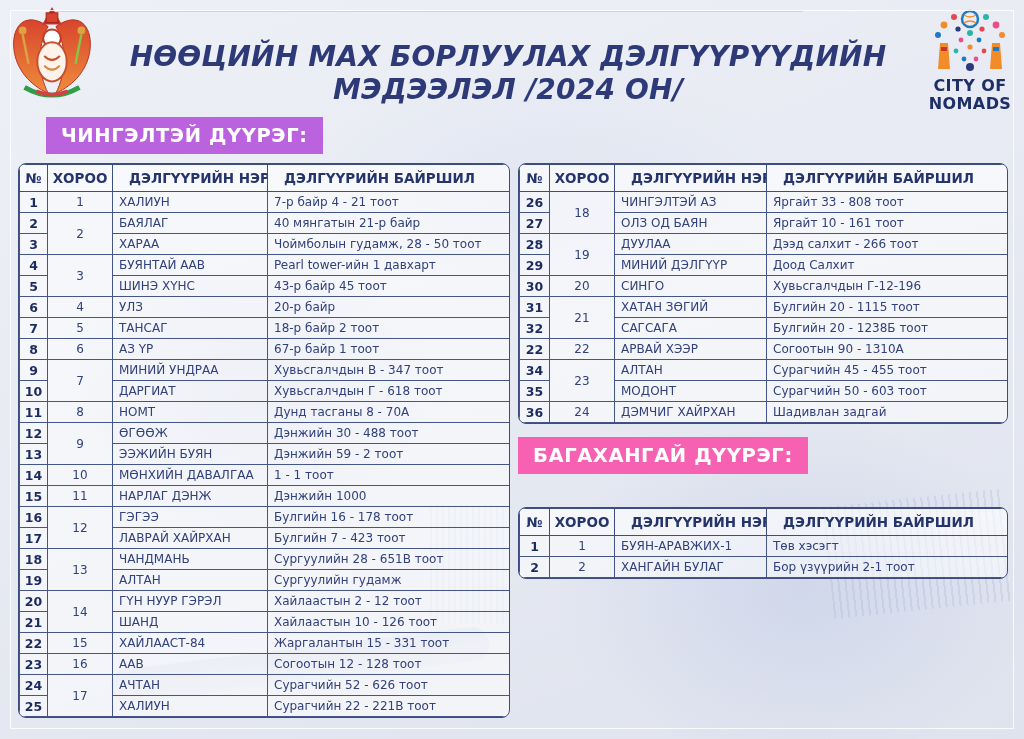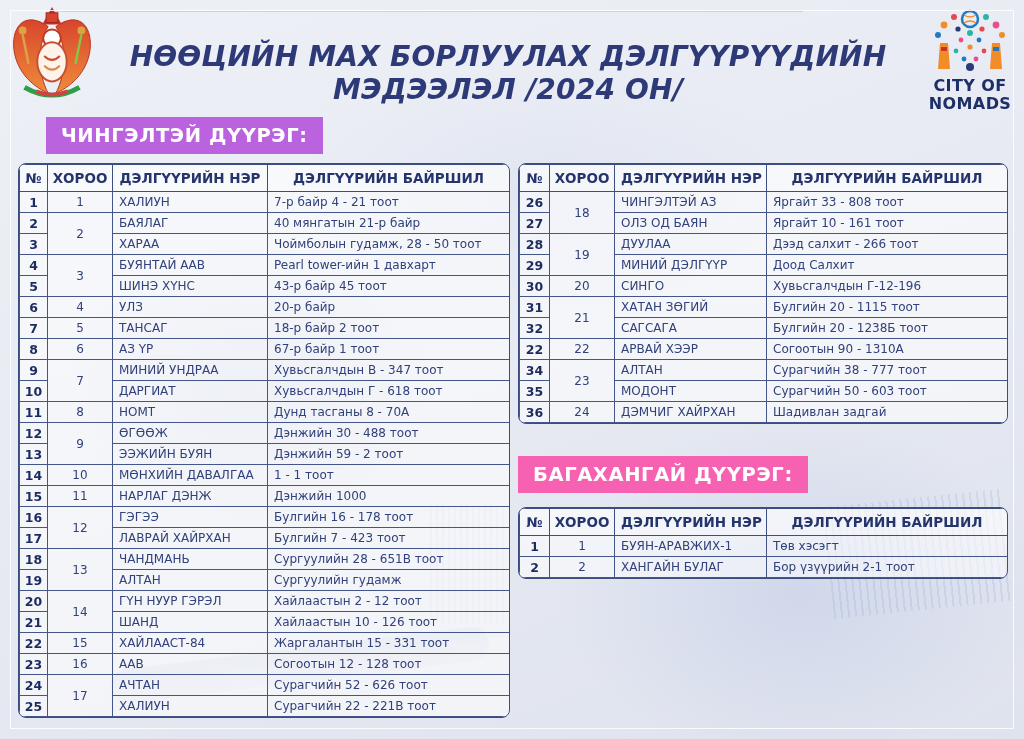--- a/index.html
+++ b/index.html
@@ -23,31 +23,31 @@
   #frame{position:absolute;left:10px;top:10px;right:10px;bottom:10px;
          border:1.5px solid rgba(255,255,255,.85);pointer-events:none;}
   #topline{position:absolute;left:55px;top:11px;width:748px;height:1px;background:#ccd1de;}
 
   .title{position:absolute;left:108px;right:116px;top:40px;text-align:center;
          font-size:28px;font-weight:bold;font-style:italic;color:#2d3a77;letter-spacing:.2px;}
 
   .badge{position:absolute;color:#ffffff;font-weight:bold;font-size:19.5px;
          letter-spacing:.6px;padding:7px 15px;white-space:nowrap;}
   #badge-chingeltei{left:46px;top:117px;}
-  #badge-baga{left:518px;top:456px;}
+  #badge-baga{left:518px;top:437px;}
 
   .tablebox{position:absolute;border:1.5px solid #3c4d80;border-radius:8px;overflow:hidden;
             background:rgba(255,255,255,.30);}
   #tbl-left{left:18px;top:163px;width:490px;}
   #tbl-right{left:518px;top:163px;width:488px;}
   #tbl-baga{left:518px;top:507px;width:488px;}
 
   .data-table{border-collapse:collapse;table-layout:fixed;width:100%;}
   .data-table th{border:1px solid #3c4d80;font-size:13.5px;font-weight:bold;color:#25356c;
-                 height:26px;padding:0 6px;text-align:center;background:rgba(255,255,255,.5);
+                 height:26px;padding:0 16px;text-align:left;background:rgba(255,255,255,.5);
                  white-space:nowrap;overflow:hidden;}
   .data-table th.h0,.data-table th.h1{text-align:center;padding:0 1px;}
   .data-table td{border:1px solid #44558a;font-size:12px;color:#31417b;height:20px;
                  padding:0 6px;background:rgba(255,255,255,.38);white-space:nowrap;overflow:hidden;}
   .data-table td.c-no{font-weight:bold;text-align:center;color:#1c2b5f;font-size:12.5px;padding:0 2px;}
   .data-table td.c-kh{text-align:center;}
 
   .emblem{position:absolute;left:8px;top:5px;width:88px;height:96px;}
   .nomads{position:absolute;right:8px;top:7px;width:92px;text-align:center;}
   .nomads-text{font-size:16px;font-weight:bold;color:#1d2f66;line-height:1.15;letter-spacing:.4px;}
@@ -347,21 +347,21 @@
           <tr>
             <td class="c-no">22</td>
             <td class="c-kh">22</td>
             <td class="c-name">АРВАЙ ХЭЭР</td>
             <td class="c-loc">Согоотын 90 - 1310А</td>
           </tr>
           <tr>
             <td class="c-no">34</td>
             <td class="c-kh" rowspan="2">23</td>
             <td class="c-name">АЛТАН</td>
-            <td class="c-loc">Сурагчийн 38 - 777 тоот</td>
+            <td class="c-loc">Сурагчийн 45 - 455 тоот</td>
           </tr>
           <tr>
             <td class="c-no">35</td>
             <td class="c-name">МОДОНТ</td>
             <td class="c-loc">Сурагчийн 50 - 603 тоот</td>
           </tr>
           <tr>
             <td class="c-no">36</td>
             <td class="c-kh">24</td>
             <td class="c-name">ДЭМЧИГ ХАЙРХАН</td>

